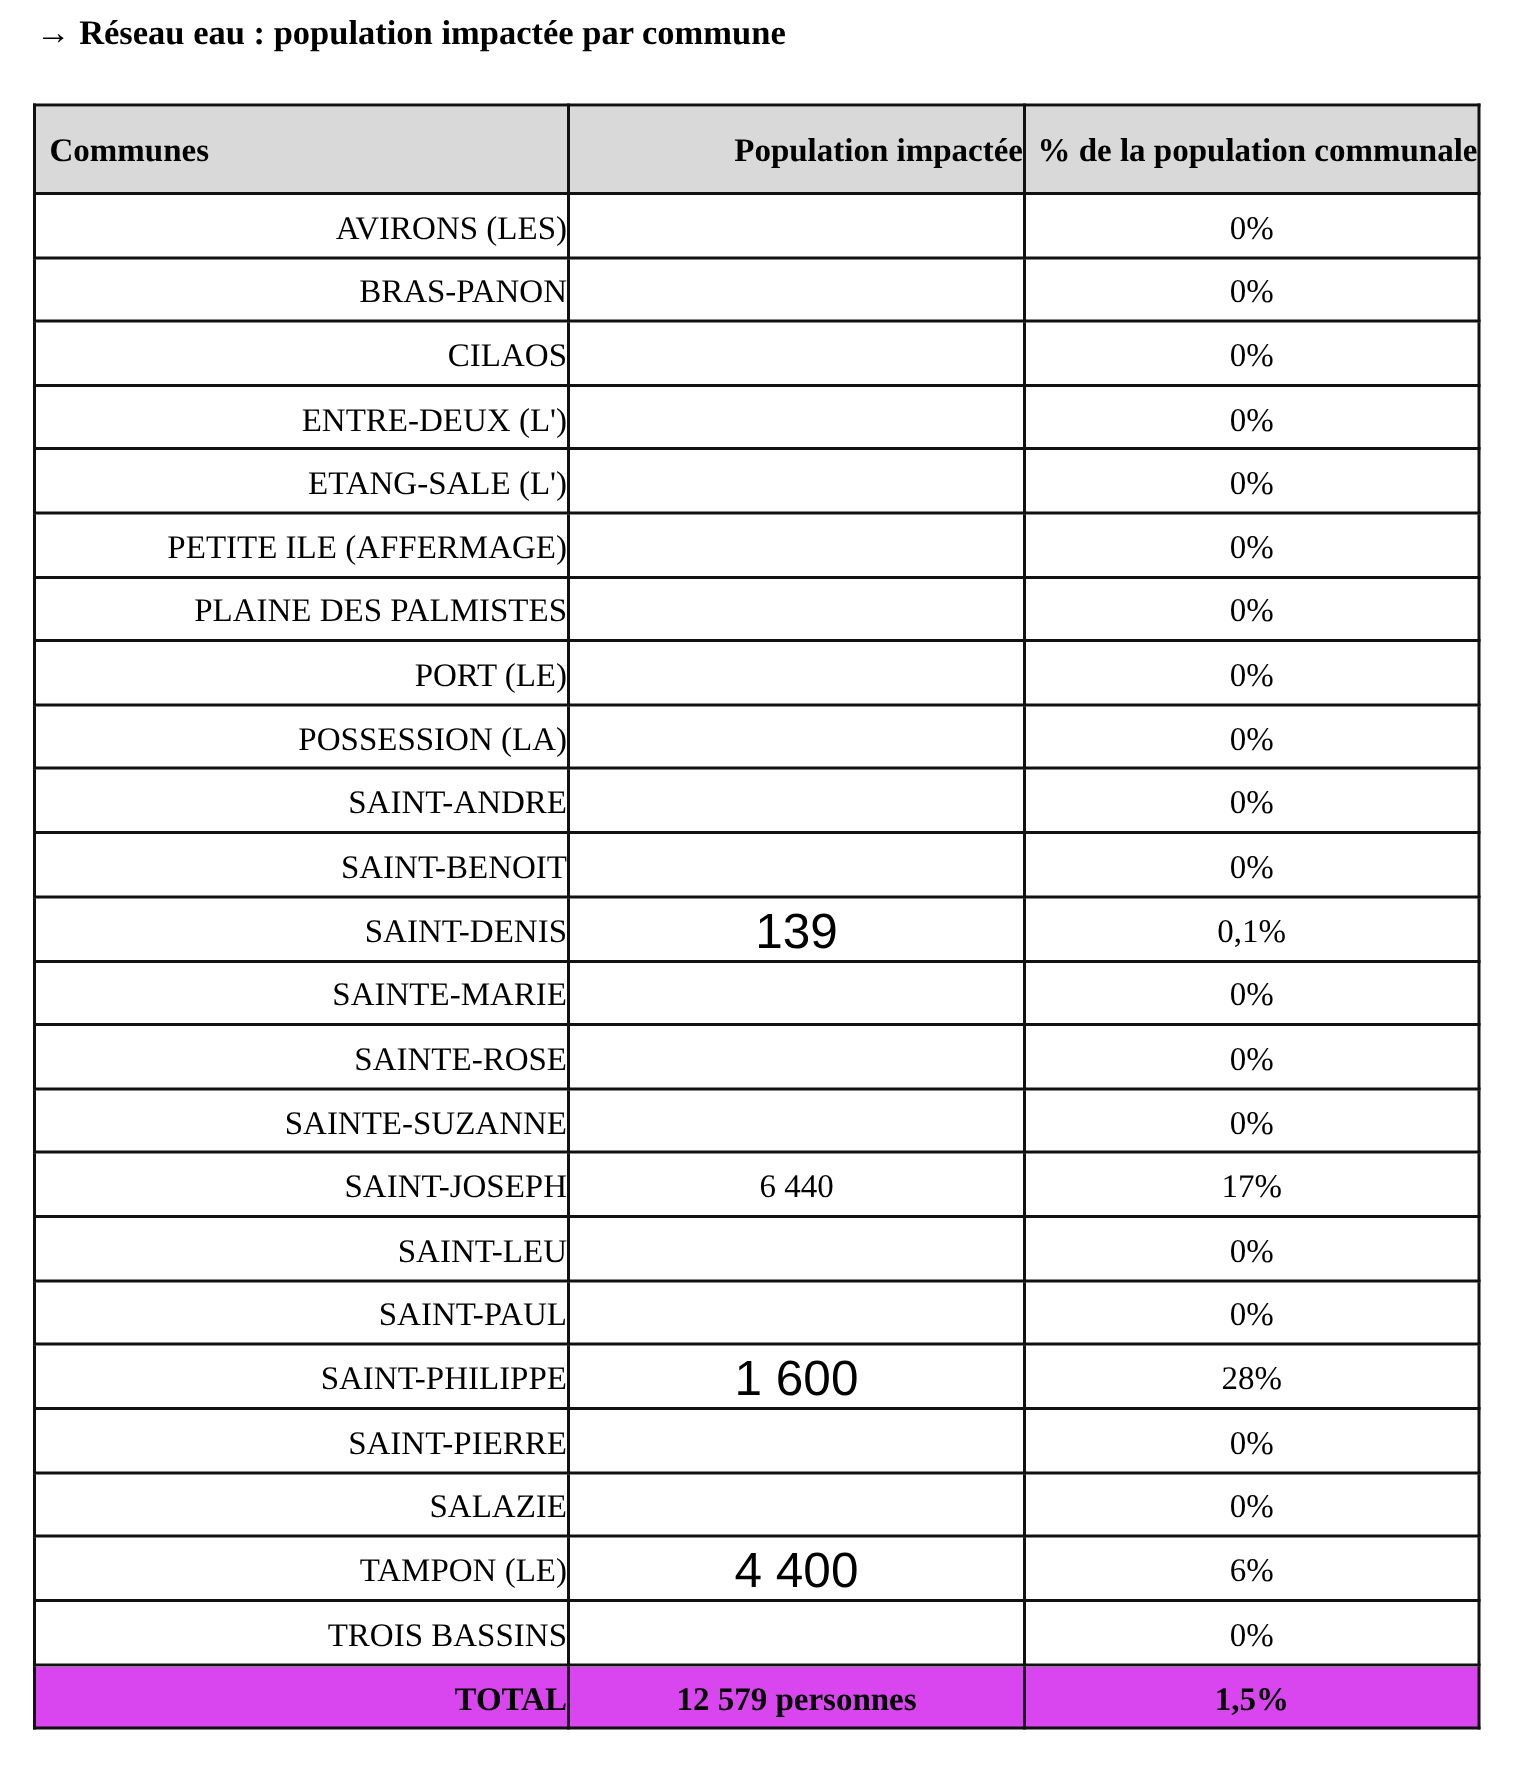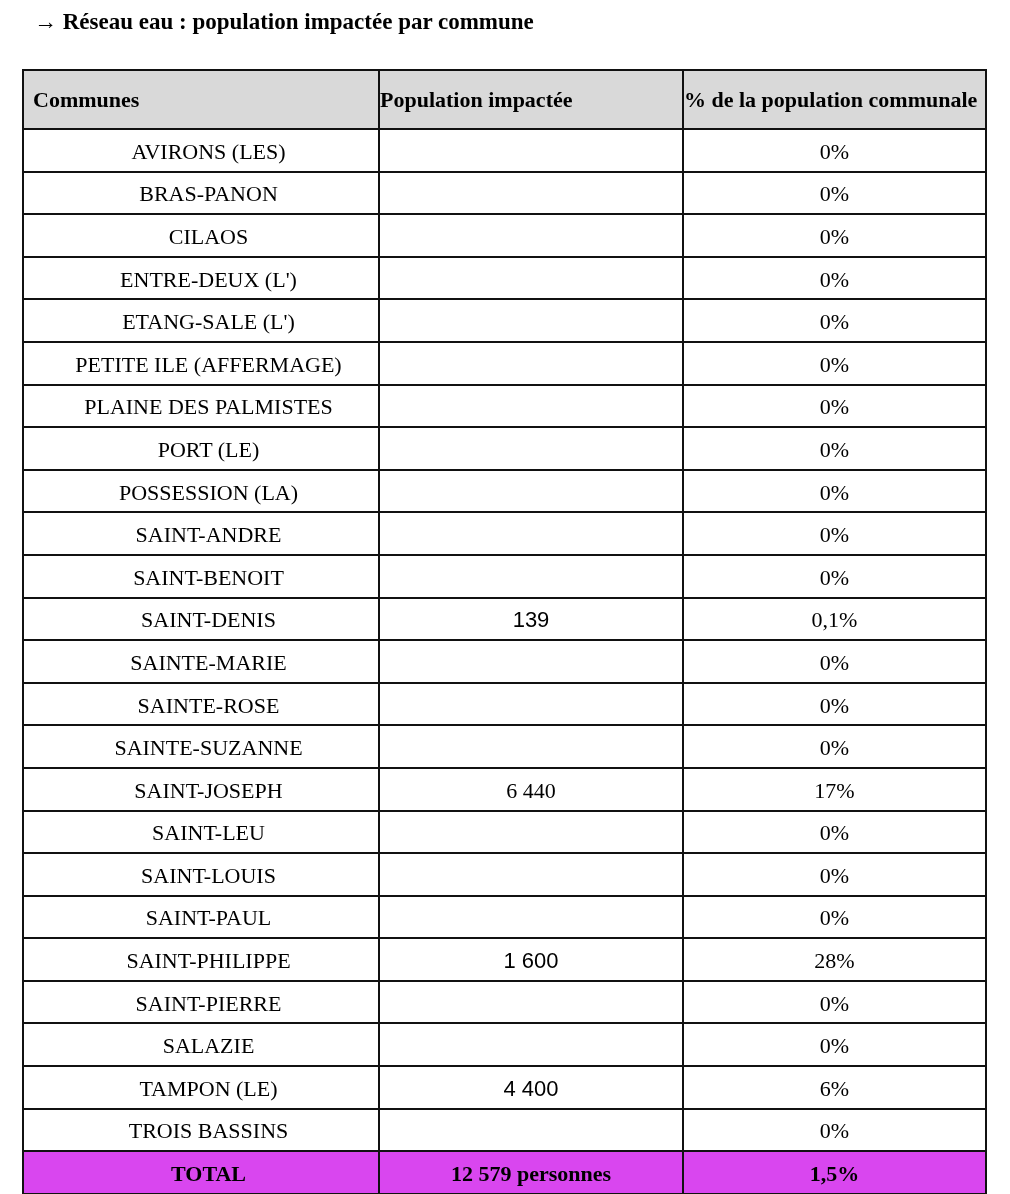--- a/index.html
+++ b/index.html
@@ -1,42 +1,42 @@
 <!DOCTYPE html>
 <html><head>
   <meta charset="utf-8">
   <style>
     html, body { margin: 0; padding: 0; background: #ffffff; }
     body { width: 1010px; height: 1194px; position: relative; overflow: hidden; color: #000; }
     .title {
-      position: absolute; left: 34px; top: 6px;
+      position: absolute; left: 24px; top: 6px;
       font-family: "Liberation Serif", "DejaVu Serif", serif;
       font-weight: bold; font-size: 23px; line-height: 32px; white-space: nowrap;
     }
     table.data {
       position: absolute; left: 22px; top: 69px;
       width: 963px; border-collapse: collapse; table-layout: fixed;
       font-family: "Liberation Serif", "DejaVu Serif", serif;
     }
     table.data col.c1 { width: 356px; }
     table.data col.c2 { width: 304px; }
     table.data col.c3 { width: 303px; }
     table.data th, table.data td {
       border: 2px solid #111; padding: 0; overflow: hidden; white-space: nowrap;
     }
     table.data thead th {
       background: #d9d9d9; height: 57px; font-size: 22px; font-weight: bold;
-      line-height: 26px; text-align: left; vertical-align: middle;
+      line-height: 26px; text-align: right; vertical-align: middle;
     }
     table.data thead th.left { text-align: left; padding-left: 9px; margin-top: 16px; }
     table.data thead th.wrap { white-space: normal; line-height: 28px; }
     table.data tbody td { height: 37.6px; font-size: 22px; vertical-align: middle; padding-top: 3px; }
-    td.name { padding-left: 15px !important; text-align: center; }
+    td.name { padding-left: 15px !important; text-align: right; }
     td.pop, td.pct { text-align: center; }
-    td.pop.sans { font-family: "Liberation Sans", "DejaVu Sans", sans-serif; font-size: 22px; }
+    td.pop.sans { font-family: "Liberation Sans", "DejaVu Sans", sans-serif; font-size: 33px; }
     tr.total td { background: #d946ef; font-weight: bold; }
     tr.total td.name { padding-left: 15px; }
   </style>
 </head>
 <body>
 
 <div class="title">→ Réseau eau : population impactée par commune</div>
 
 <table class="data">
   <colgroup>
@@ -131,25 +131,20 @@
         <td class="name">SAINT-JOSEPH</td>
         <td class="pop">6 440</td>
         <td class="pct">17%</td>
       </tr>
       <tr>
         <td class="name">SAINT-LEU</td>
         <td class="pop"></td>
         <td class="pct">0%</td>
       </tr>
       <tr>
-        <td class="name">SAINT-LOUIS</td>
-        <td class="pop"></td>
-        <td class="pct">0%</td>
-      </tr>
-      <tr>
         <td class="name">SAINT-PAUL</td>
         <td class="pop"></td>
         <td class="pct">0%</td>
       </tr>
       <tr>
         <td class="name">SAINT-PHILIPPE</td>
         <td class="pop sans">1 600</td>
         <td class="pct">28%</td>
       </tr>
       <tr>

